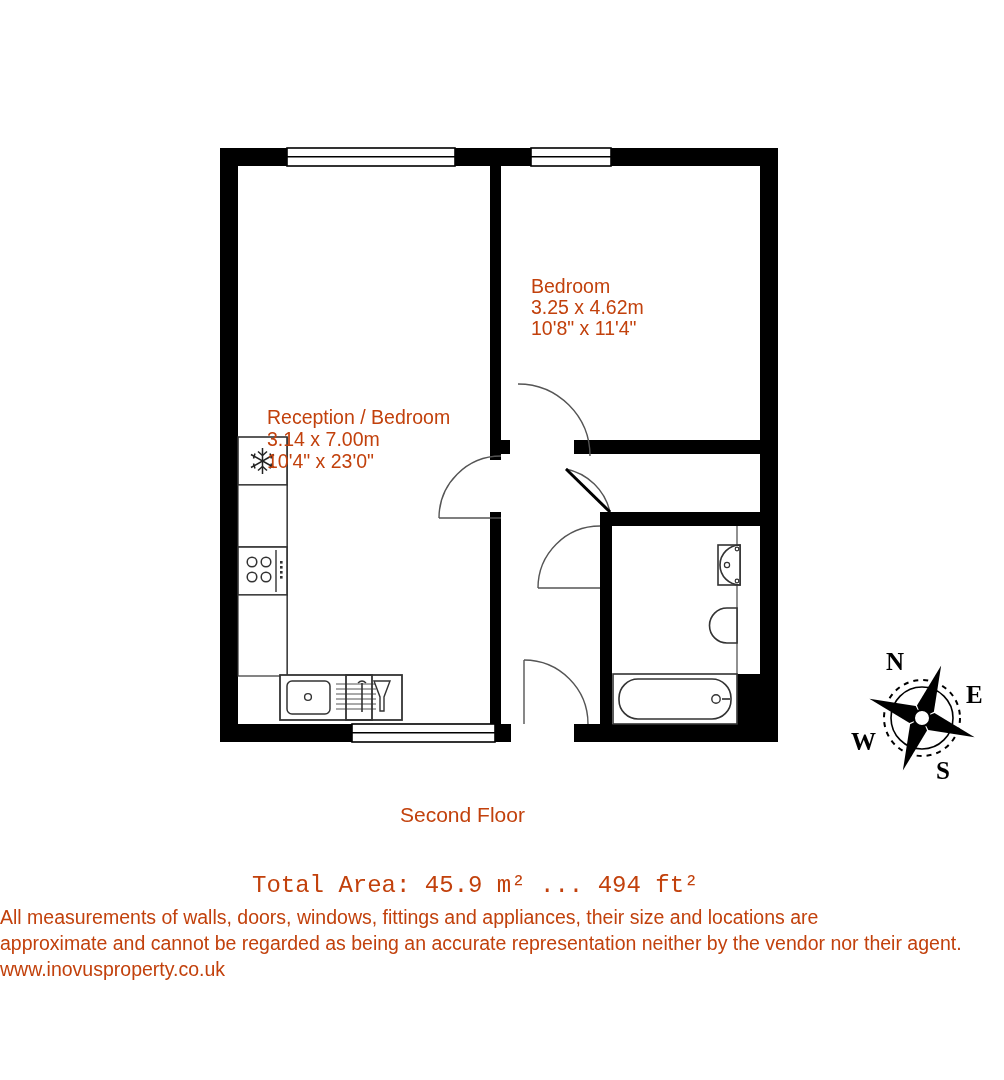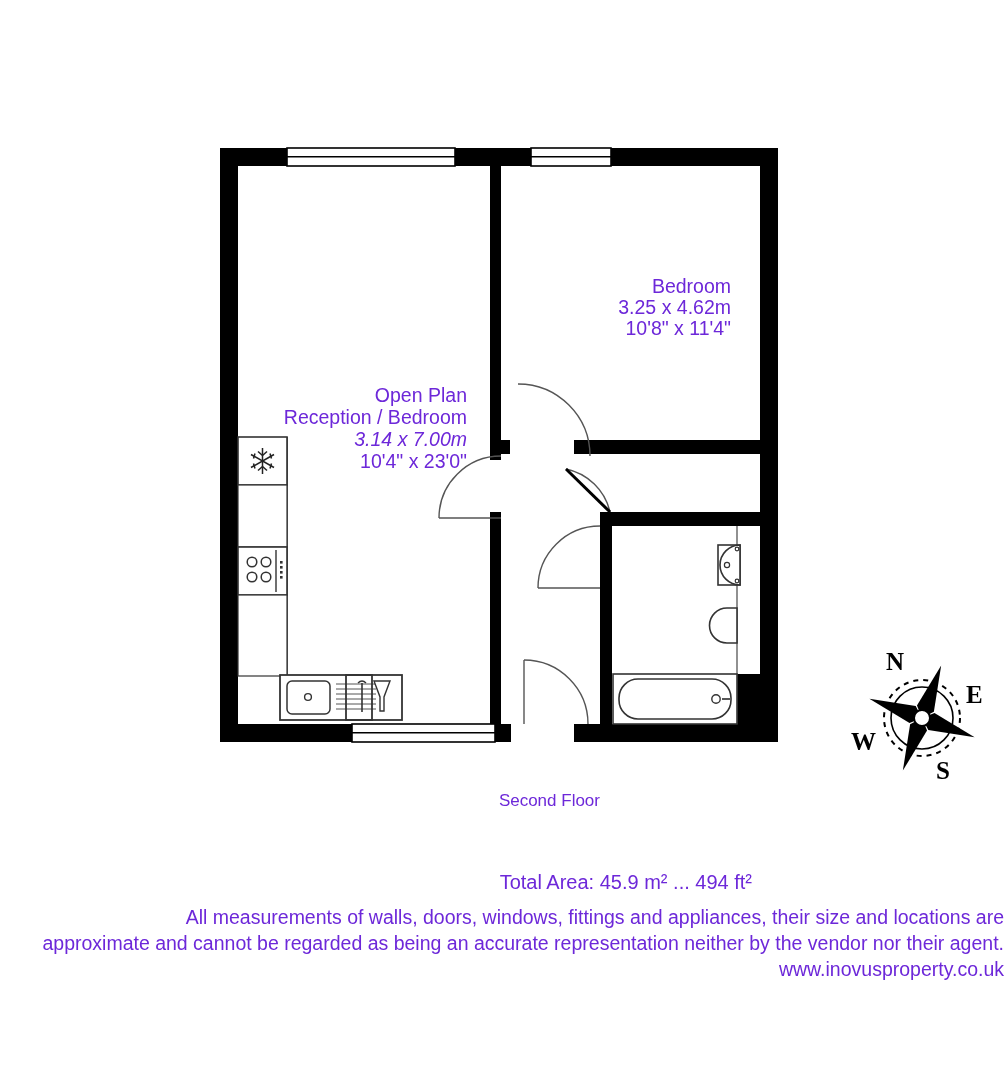--- a/index.html
+++ b/index.html
@@ -21,33 +21,35 @@
     width: 1004px;
     height: 1080px;
   }
   .plan-svg {
     position: absolute;
     left: 0;
     top: 0;
   }
   .txt {
     position: absolute;
-    text-align: right;
+    text-align: left;
     white-space: nowrap;
-    color: #6d28d9;
+    color: #c2410c;
     line-height: 1.38;
   }
   .room-label {
     font-size: 19.5px;
   }
   .floor-title {
-    font-size: 17px;
+    font-size: 21px;
+    margin-top: 12px;
   }
   .total-area {
-    font-size: 20px;
+    font-size: 24px;
+    font-family: Liberation Mono, monospace;
   }
   .disclaimer {
     font-size: 19.5px;
     line-height: 1.45;
     width: 1004px;
     left: 0;
   }
   .compass-letter {
     font-family: "Liberation Serif", serif;
     font-weight: bold;
@@ -235,23 +237,22 @@
         <path d="M -56 0 L -10 -9 L 0 0 L -10 9 Z" fill="#000"></path>
       </g>
       <circle cx="0" cy="0" r="8" fill="#fff" stroke="#000" stroke-width="2"></circle>
     </g>
   </svg>
 
   <div class="txt room-label" style="left:531px; top:273px; width:200px;">Bedroom</div>
   <div class="txt room-label" style="left:531px; top:294px; width:200px;">3.25 x 4.62m</div>
   <div class="txt room-label" style="left:531px; top:315px; width:200px;">10'8" x 11'4"</div>
 
-  <div class="txt room-label" style="left:267px; top:382px; width:200px;">Open Plan</div>
   <div class="txt room-label" style="left:267px; top:404px; width:200px;">Reception / Bedroom</div>
-  <div class="txt room-label" style="left:267px; top:426px; width:200px;font-style:italic;">3.14 x 7.00m</div>
+  <div class="txt room-label" style="left:267px; top:426px; width:200px;">3.14 x 7.00m</div>
   <div class="txt room-label" style="left:267px; top:448px; width:200px;">10'4" x 23'0"</div>
 
   <div class="txt floor-title" style="left:400px; top:789px; width:200px;">Second Floor</div>
 
   <div class="txt total-area" style="left:252px; top:869px; width:500px;">Total Area: 45.9 m² ... 494 ft²</div>
 
   <div class="txt disclaimer" style="top:903px;">All measurements of walls, doors, windows, fittings and appliances, their size and locations are</div>
   <div class="txt disclaimer" style="top:955px;">www.inovusproperty.co.uk</div>
   <div class="txt disclaimer" style="top:929px;">approximate and cannot be regarded as being an accurate representation neither by the vendor nor their agent.</div>
 

